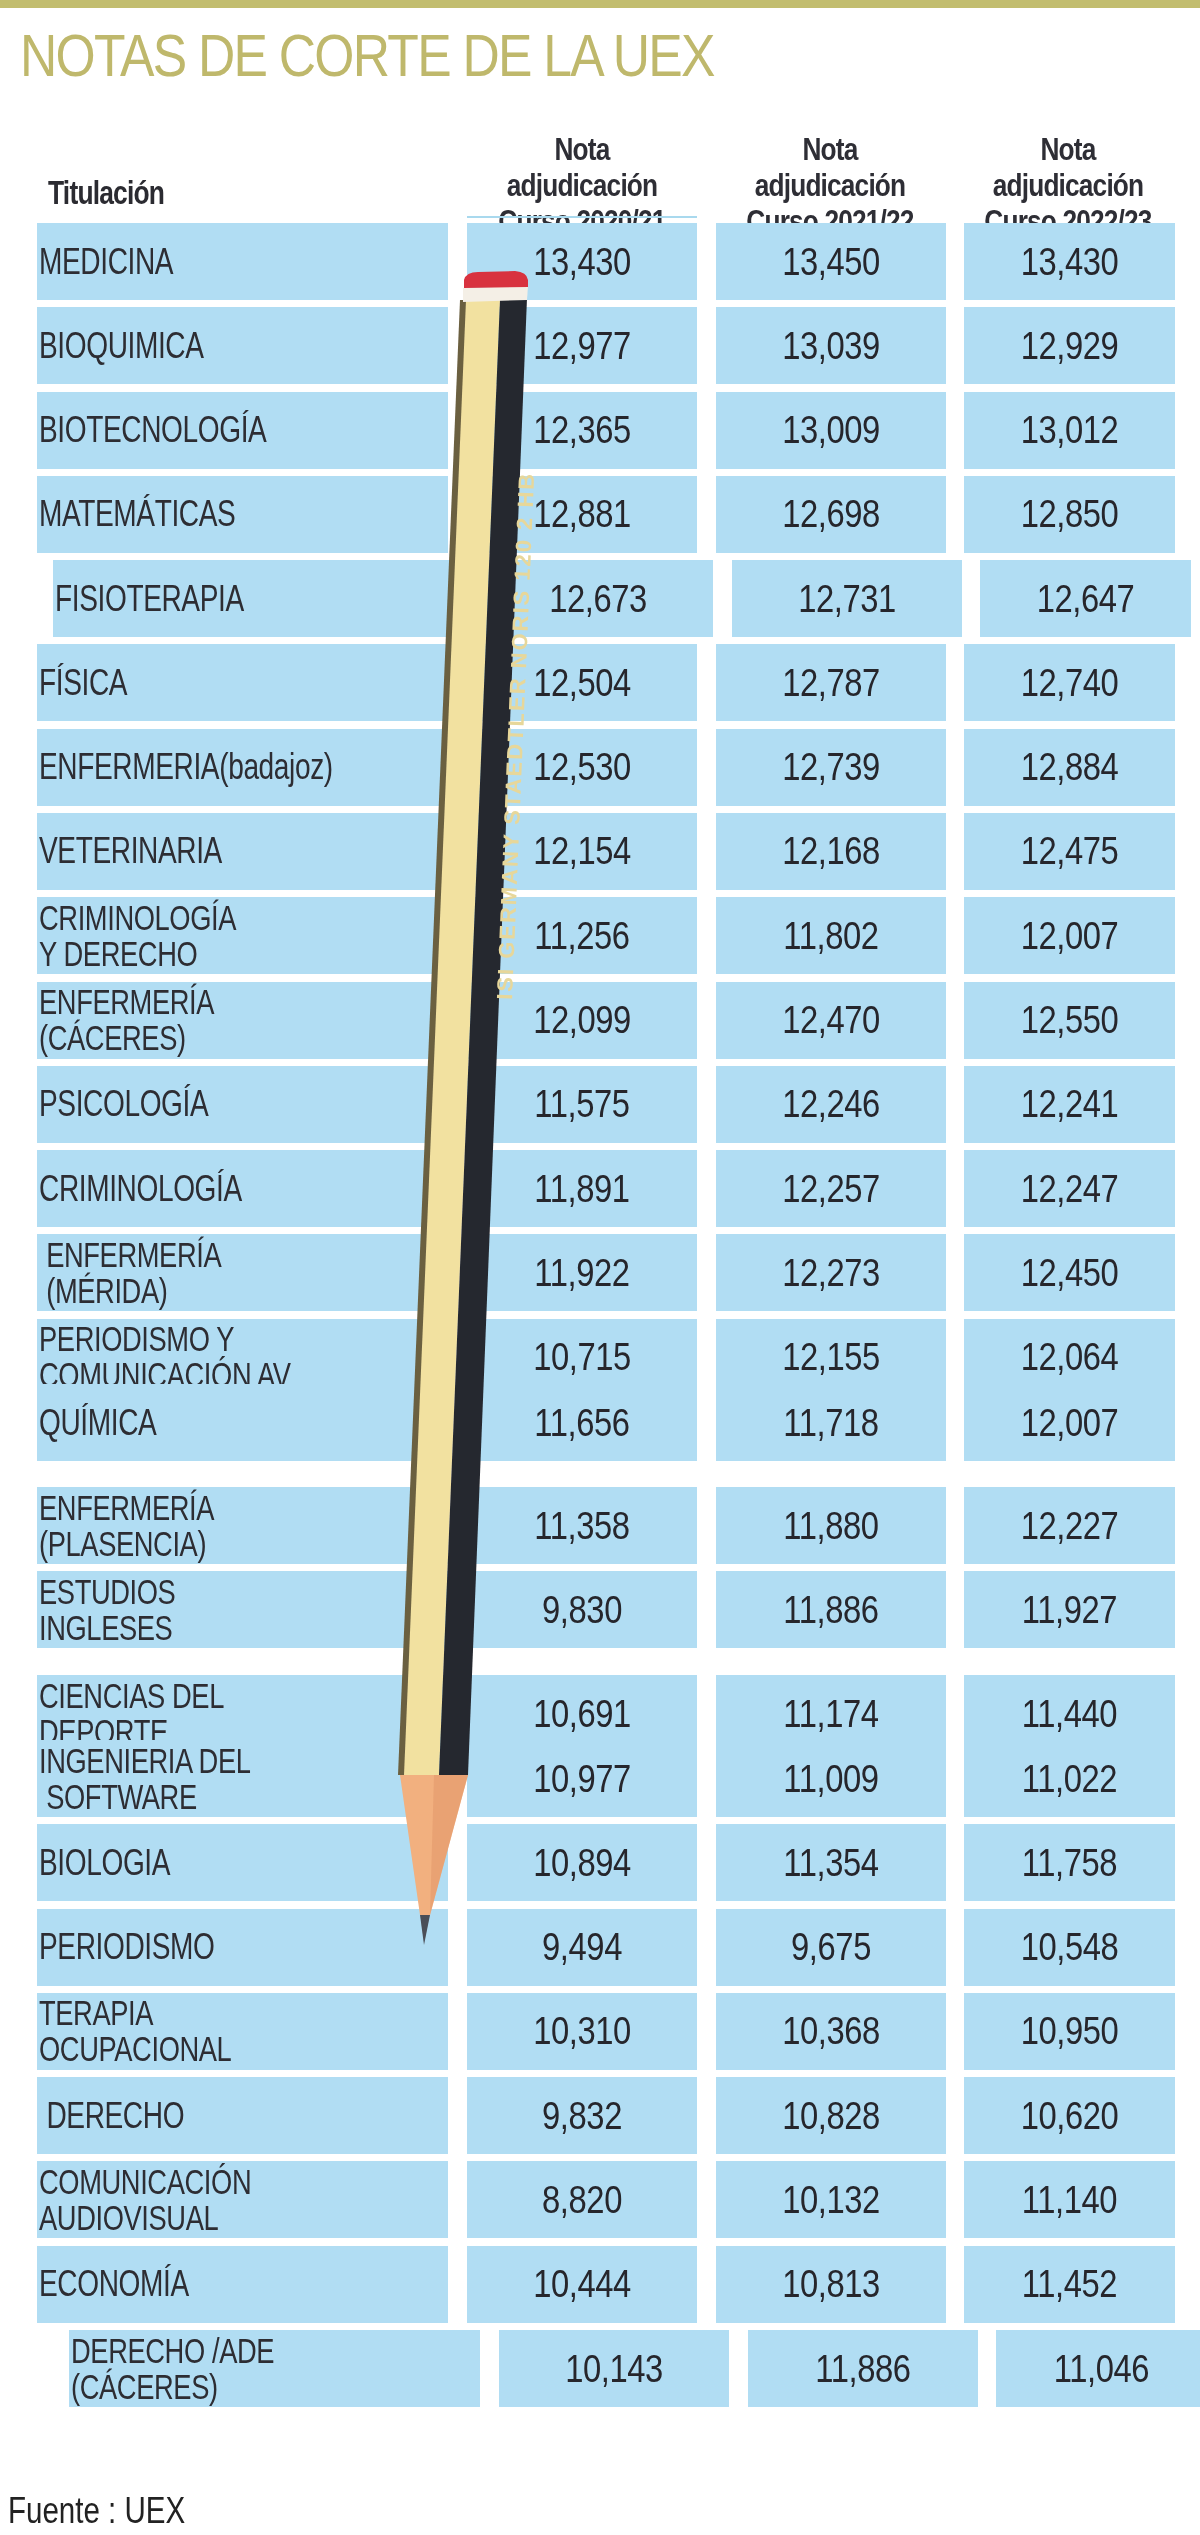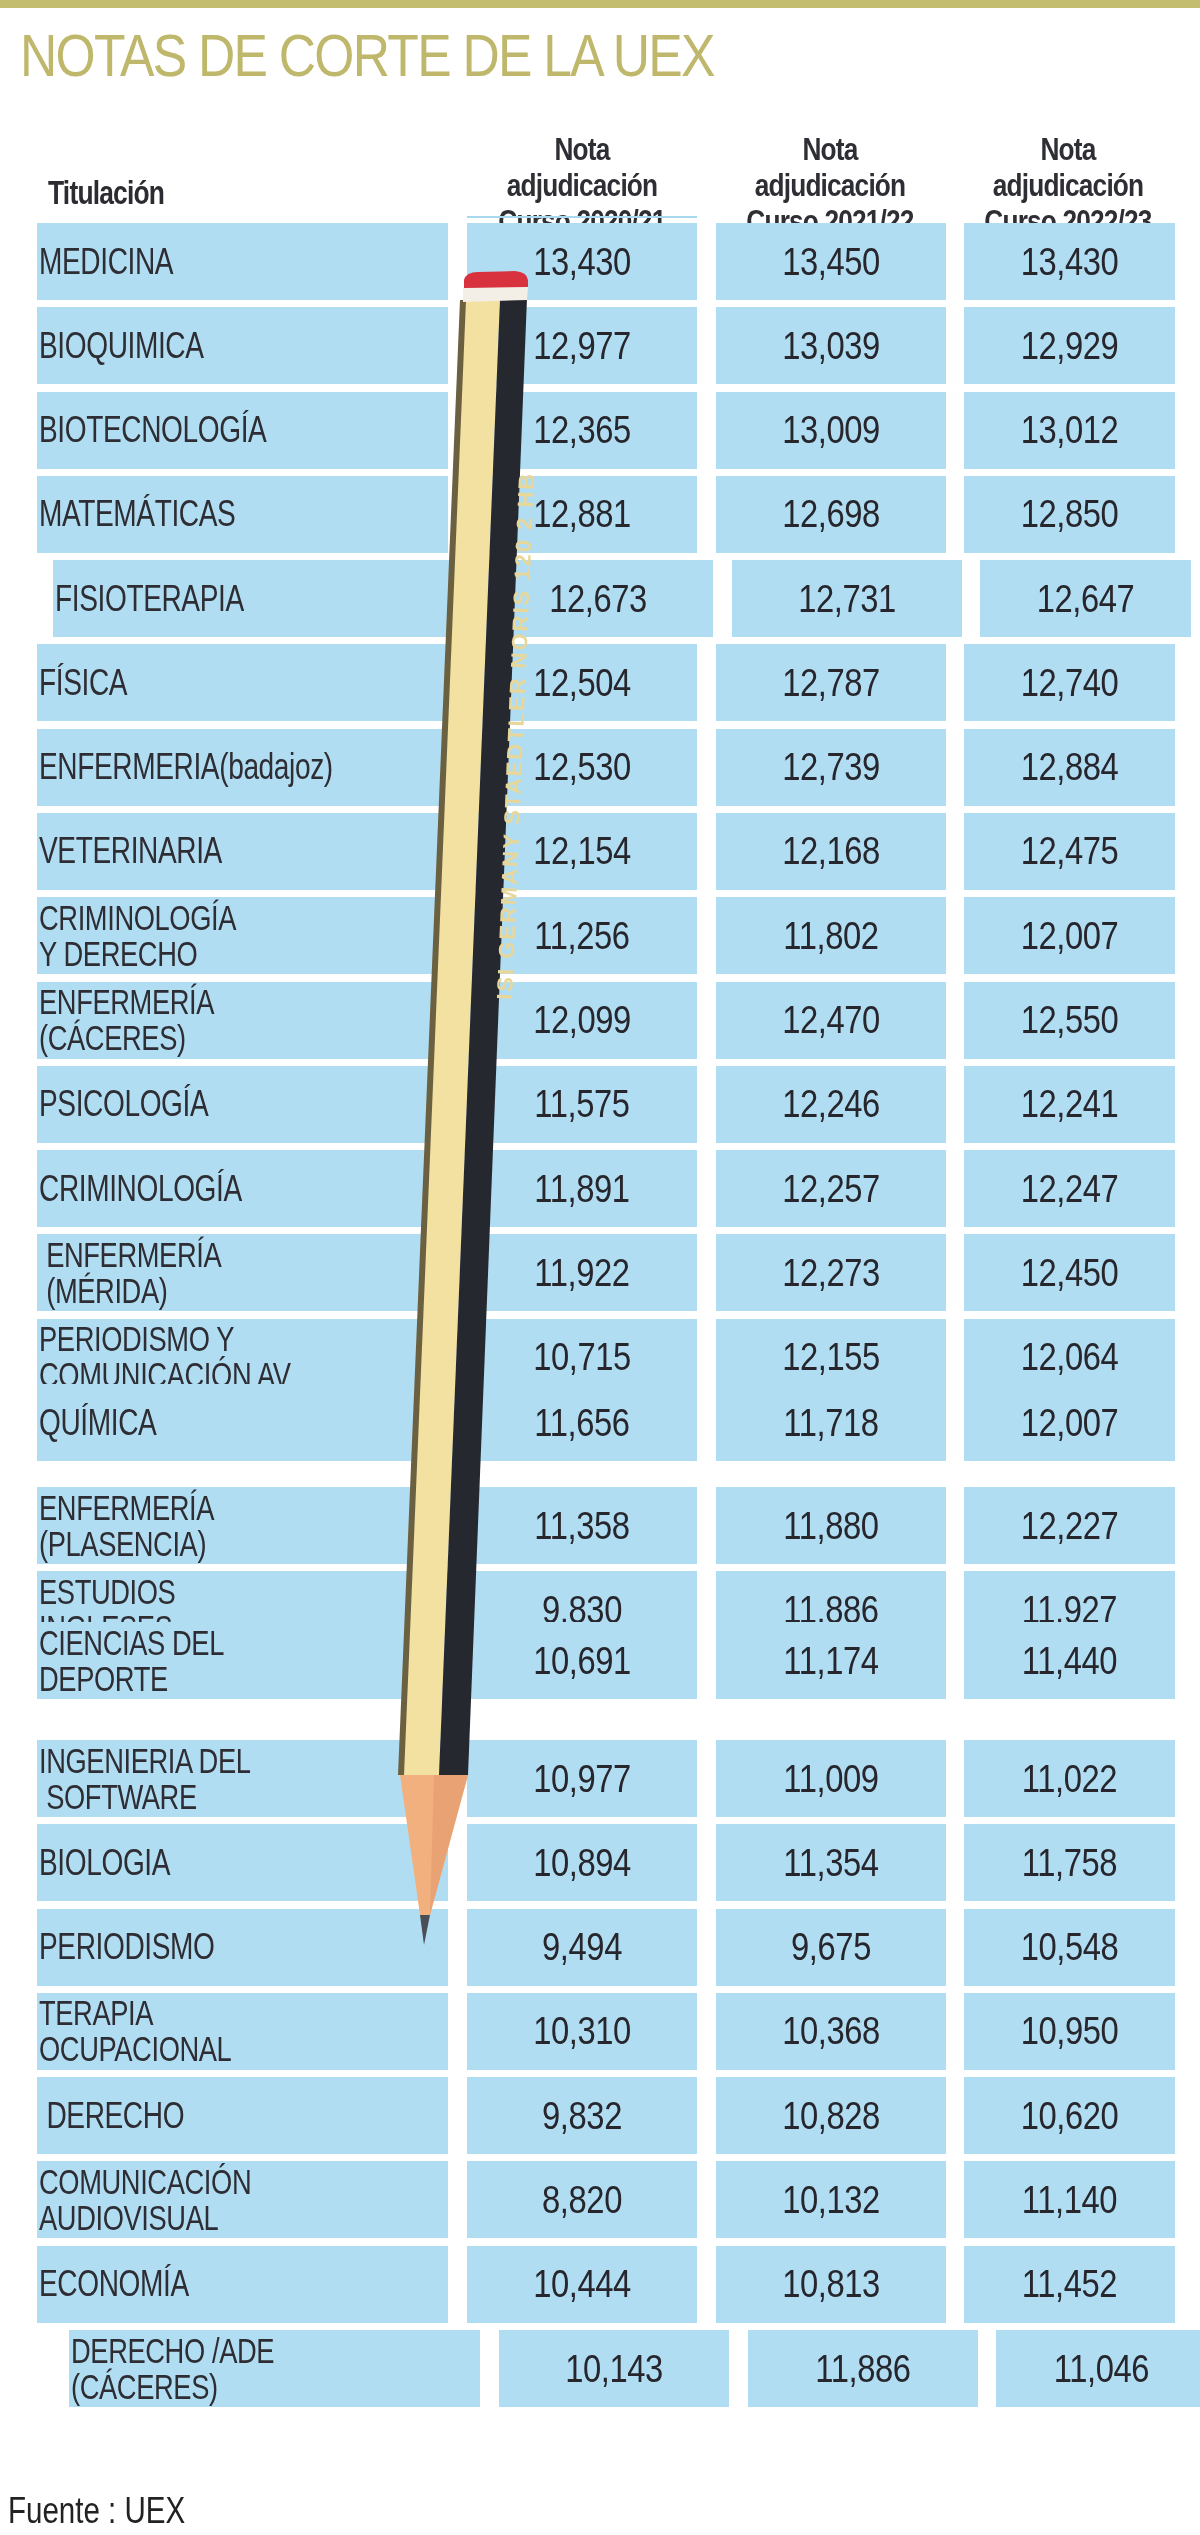--- a/index.html
+++ b/index.html
@@ -296,21 +296,21 @@
       <div class="cell c-v1">
         <div class="val">9,830</div>
       </div>
       <div class="cell c-v2">
         <div class="val">11,886</div>
       </div>
       <div class="cell c-v3">
         <div class="val">11,927</div>
       </div>
     </div>
-    <div class="row" style="top: 1399px; border-radius: 9px;">
+    <div class="row" style="top: 1452px; border-radius: 9px;">
       <div class="cell c-name">
         <div class="name two">CIENCIAS DEL
 DEPORTE</div>
       </div>
       <div class="cell c-v1">
         <div class="val">10,691</div>
       </div>
       <div class="cell c-v2">
         <div class="val">11,174</div>
       </div>

